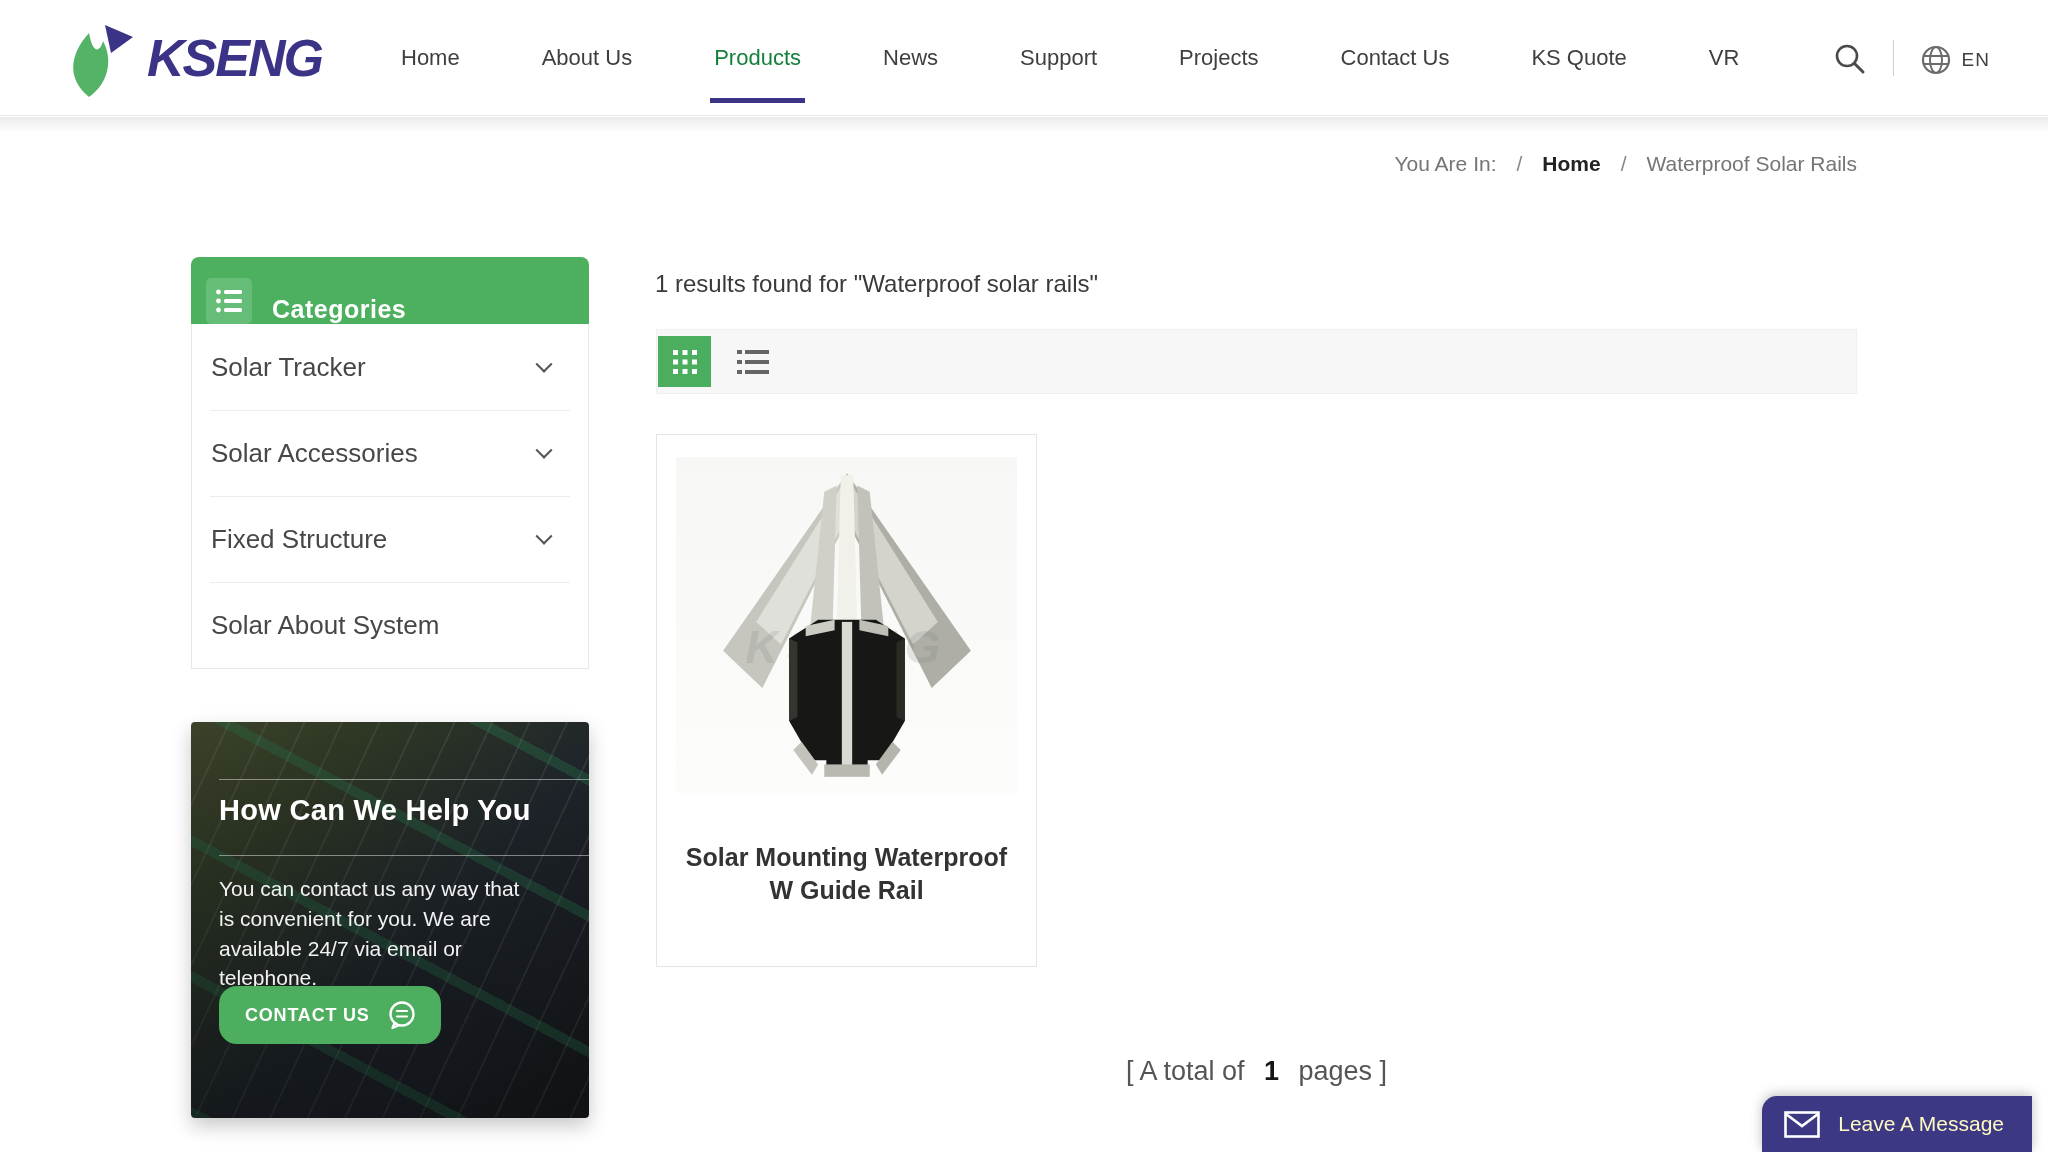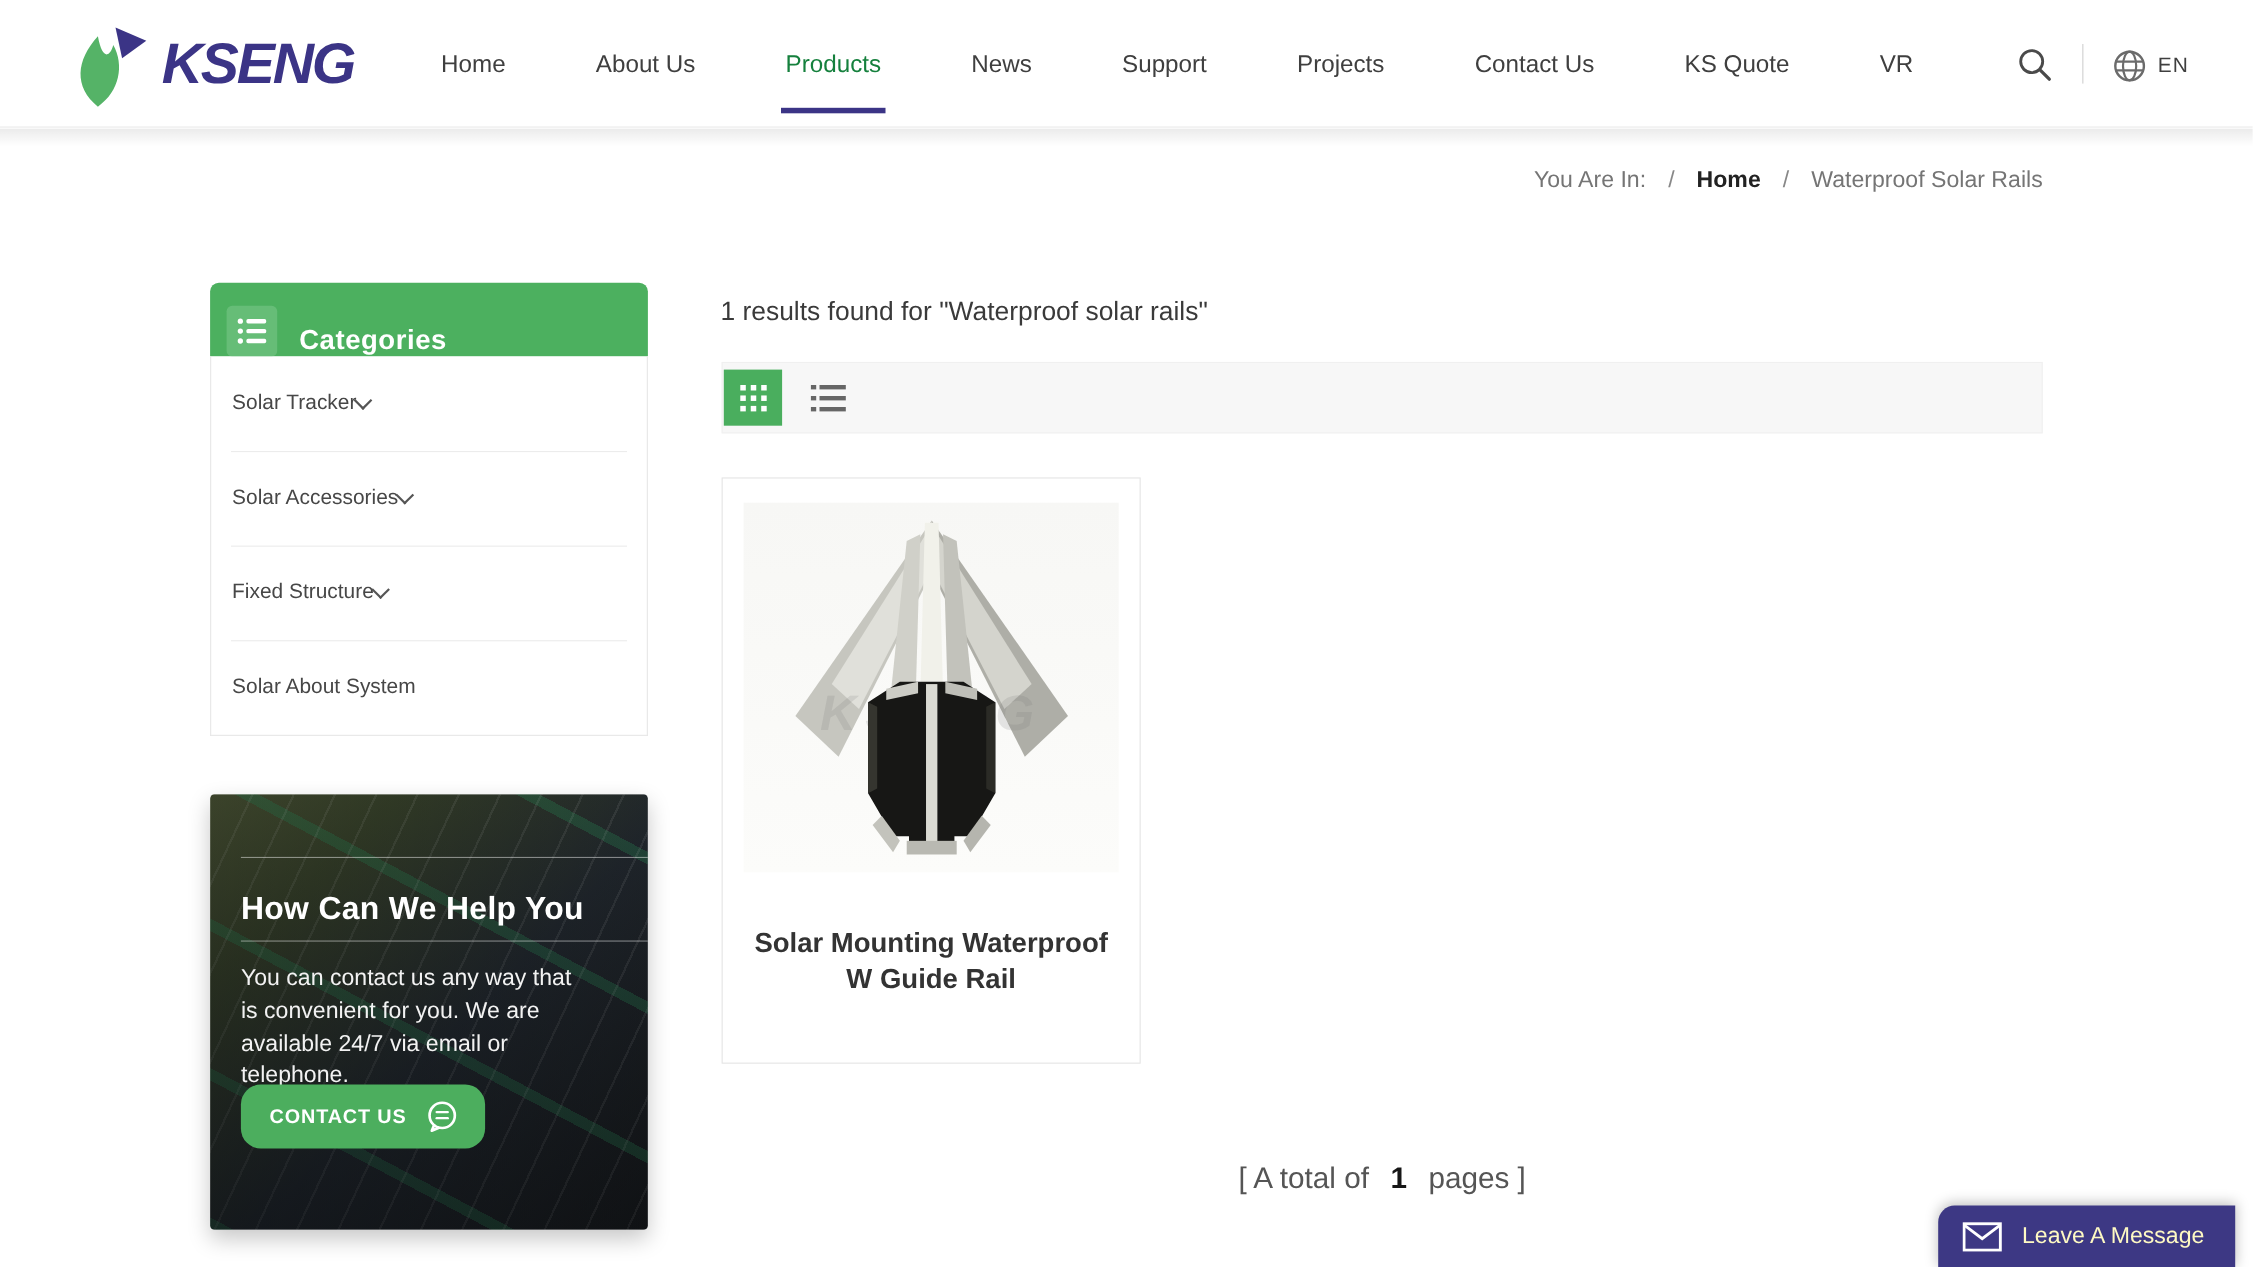--- a/index.html
+++ b/index.html
@@ -49,22 +49,22 @@
   .cat-icon-box {
     width:46px; height:46px; background:#66bd77; border-radius:5px;
     display:flex; align-items:center; justify-content:center;
   }
   .cat-title { color:#fff; font-size:25px; font-weight:bold; letter-spacing:0.5px; }
   .cat-list {
     position:absolute; left:191px; top:324px; width:398px;
     background:#fff; border:1px solid #e7e7e7; border-top:none;
   }
   .cat-item {
-    height:86px; display:flex; align-items:center; justify-content:flex-start;
-    padding:0 38px 0 19px; font-size:19px; font-weight:500; color:#474747;
+    height:86px; display:flex; align-items:center; justify-content:space-between;
+    padding:0 38px 0 19px; font-size:26px; font-weight:500; color:#474747;
     cursor:pointer; position:relative;
   }
   .cat-item + .cat-item::before {
     content:""; position:absolute; top:0; left:18px; right:18px; height:1px; background:#ececec;
   }
   .chev {
     width:12px; height:12px; border-right:2px solid #555; border-bottom:2px solid #555;
     transform:rotate(45deg) translate(-2px,-2px);
   }
 
@@ -75,21 +75,21 @@
     background:
       linear-gradient(25deg, rgba(10,12,14,0.62), rgba(20,22,18,0.25)),
       repeating-linear-gradient(115deg, rgba(255,255,255,0.10) 0 2px, rgba(255,255,255,0) 2px 34px),
       repeating-linear-gradient(28deg, rgba(45,158,99,0.35) 0 10px, rgba(45,158,99,0) 10px 120px),
       linear-gradient(135deg, #55603a 0%, #3e4a2e 22%, #232a33 55%, #14161a 100%);
   }
   .help-inner { position:absolute; left:28px; right:0; top:0; height:100%; color:#fff; }
   .help-line { position:absolute; left:0; right:0; height:1px; background:rgba(255,255,255,0.45); }
   .help-line.top { top:57px; }
   .help-line.mid { top:133px; }
-  .help-title { position:absolute; top:88px; font-size:29px; font-weight:bold; letter-spacing:0.3px; }
+  .help-title { position:absolute; top:72px; font-size:29px; font-weight:bold; letter-spacing:0.3px; }
   .help-body {
     position:absolute; top:152px; right:50px; font-size:21px; line-height:1.42; color:#f2f2f2;
   }
   .contact-btn {
     position:absolute; top:264px; left:0; height:58px; padding:0 24px 0 26px;
     background:#4cae5e; border:none; border-radius:18px; cursor:pointer;
     display:inline-flex; align-items:center; gap:16px; color:#fff;
     font-family:"Liberation Sans", sans-serif; font-size:18px; font-weight:bold; letter-spacing:0.8px;
   }
 

